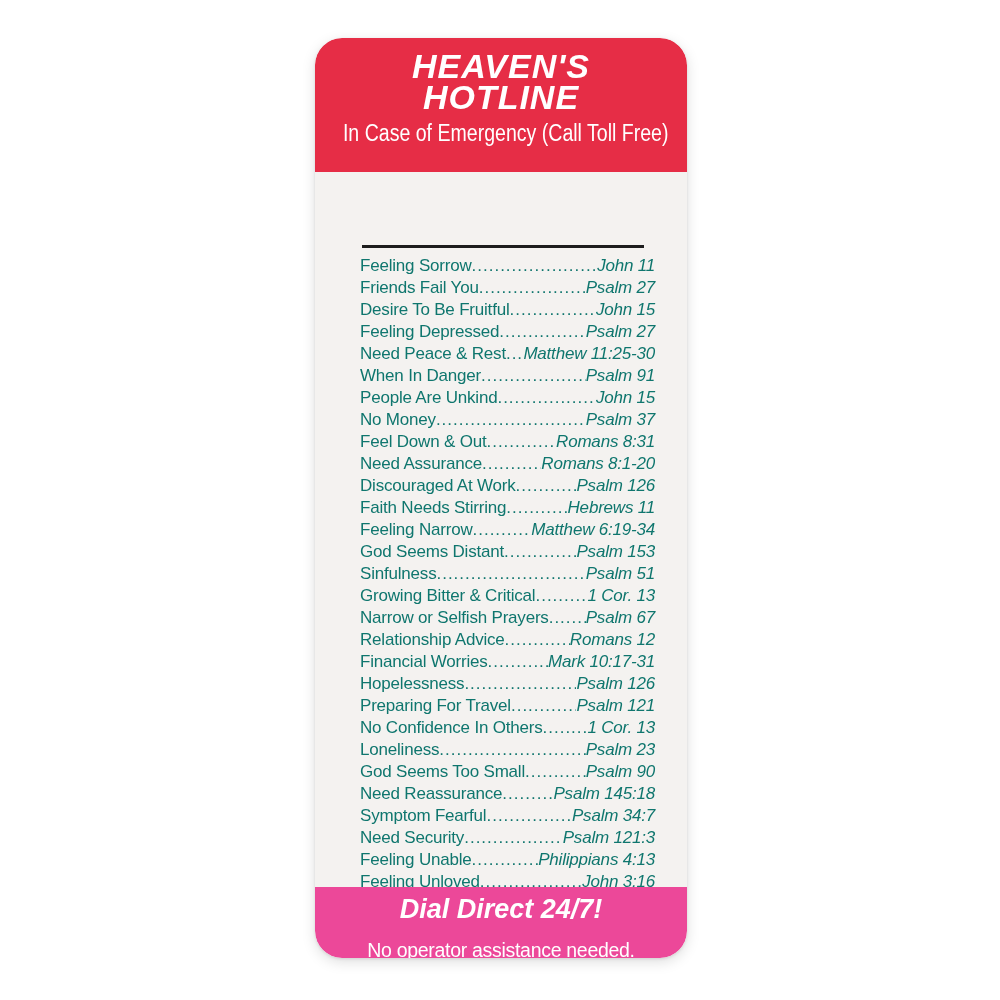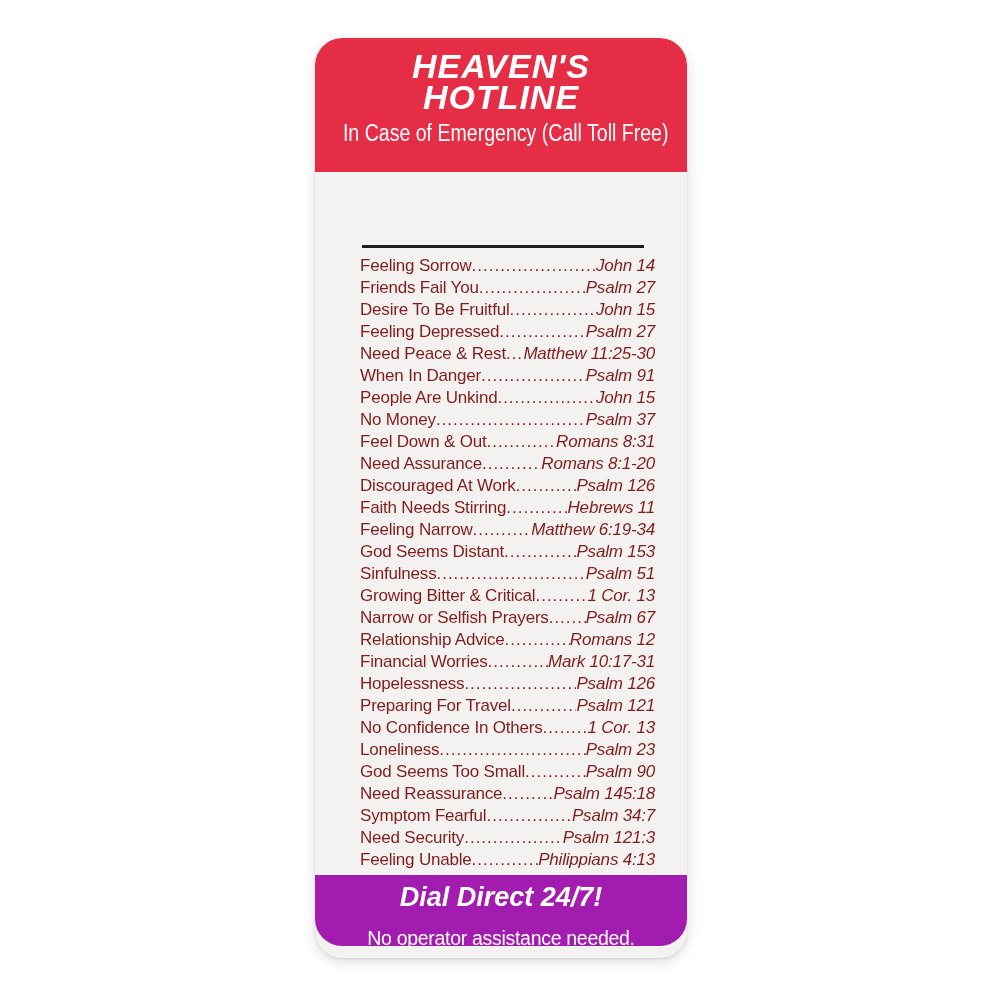--- a/index.html
+++ b/index.html
@@ -86,44 +86,44 @@
     width: 100%;
     padding: 0 32px 0 45px;
     box-sizing: border-box;
   }
   .row {
     display: flex;
     align-items: baseline;
     height: 22px;
     font-size: 17px;
     letter-spacing: -0.2px;
-    color: #7f1d1d;
+    color: #0f766e;
     white-space: nowrap;
   }
   .sym { flex: 0 0 auto; }
   .leader {
     flex: 1 1 auto;
     overflow: hidden;
     min-width: 10px;
   }
   .leader::after {
     content: "........................................................................";
     letter-spacing: 1px;
     display: block;
   }
   .ref {
     flex: 0 0 auto;
     font-style: italic;
   }
   .band-bottom {
     position: absolute;
-    left: 0; bottom: 12px;
+    left: 0; bottom: 0;
     width: 100%;
     height: 71px;
-    background: #a21caf;
+    background: #ec4899;
     border-radius: 0 0 27px 27px;
     text-align: center;
     color: #ffffff;
   }
   .footer-line1 {
     margin: 0;
     padding-top: 8px;
     font-weight: bold;
     font-style: italic;
     font-size: 27px;
@@ -151,21 +151,21 @@
       <p class="subtitle">In Case of Emergency (Call Toll Free)</p>
     </div>
 
     <div class="rule"></div>
 
     <div class="rows">
 
         <div class="row">
           <span class="sym">Feeling Sorrow</span>
           <span class="leader"></span>
-          <span class="ref">John 14</span>
+          <span class="ref">John 11</span>
         </div>
 
         <div class="row">
           <span class="sym">Friends Fail You</span>
           <span class="leader"></span>
           <span class="ref">Psalm 27</span>
         </div>
 
         <div class="row">
           <span class="sym">Desire To Be Fruitful</span>

